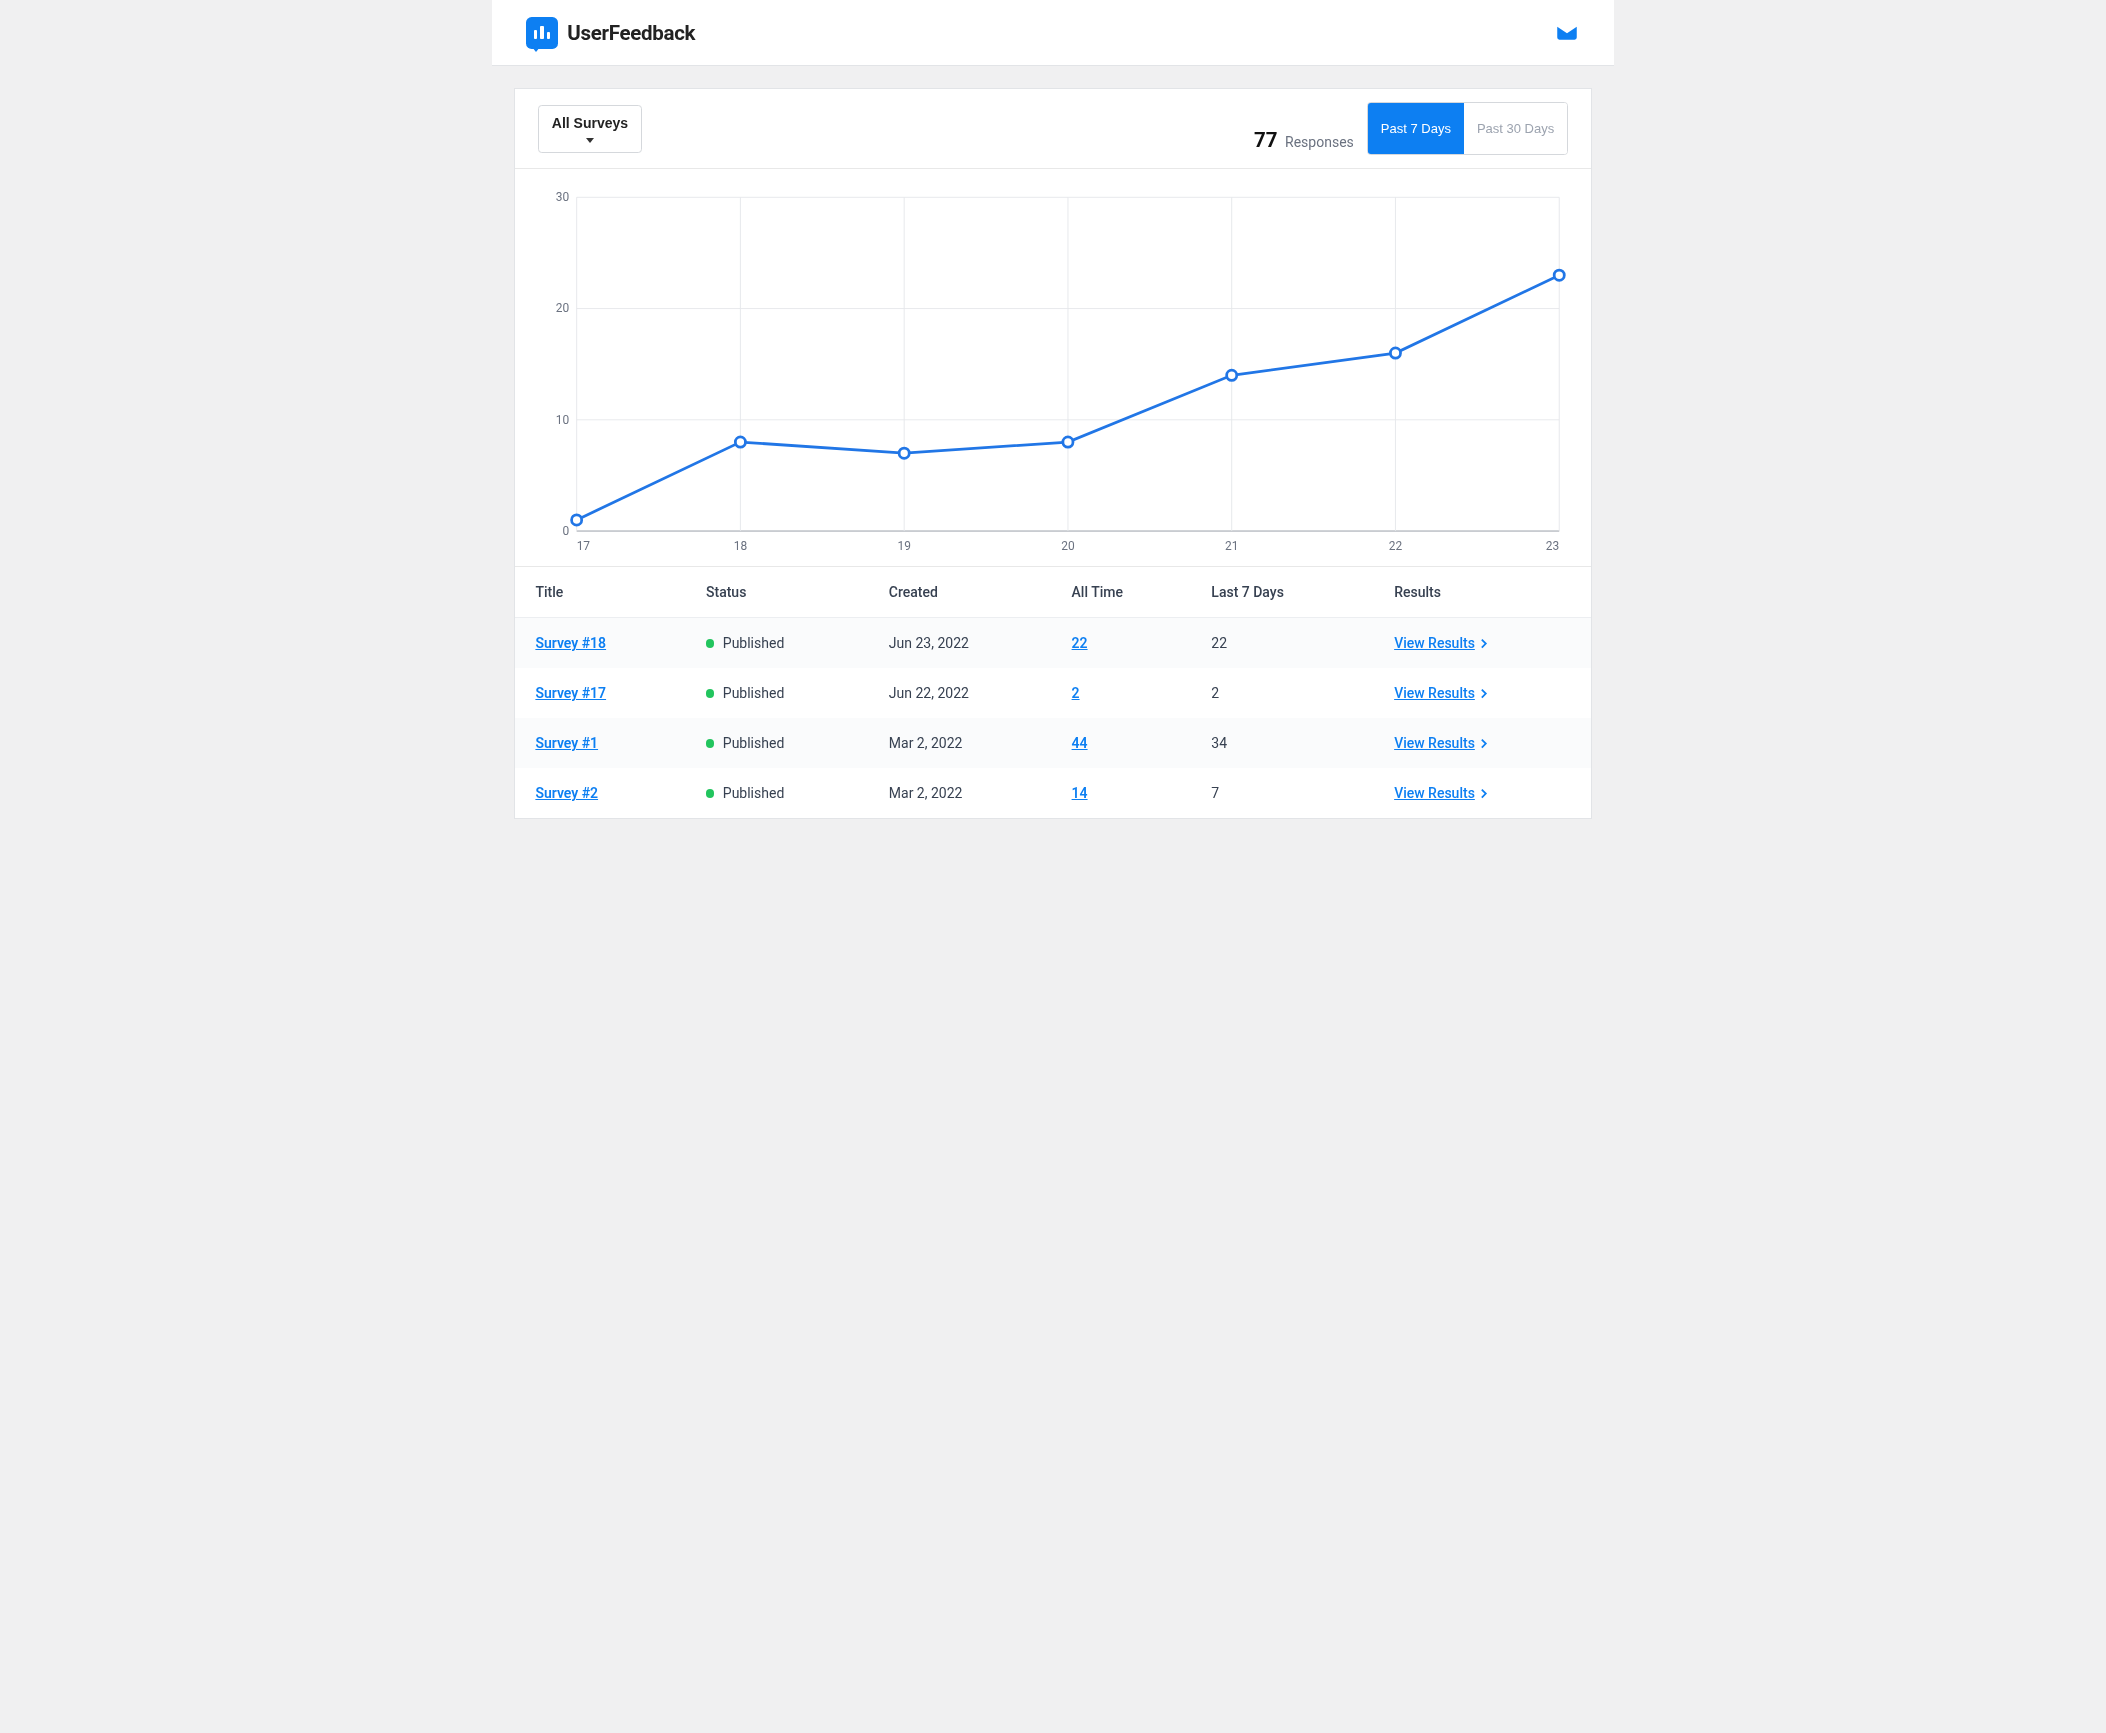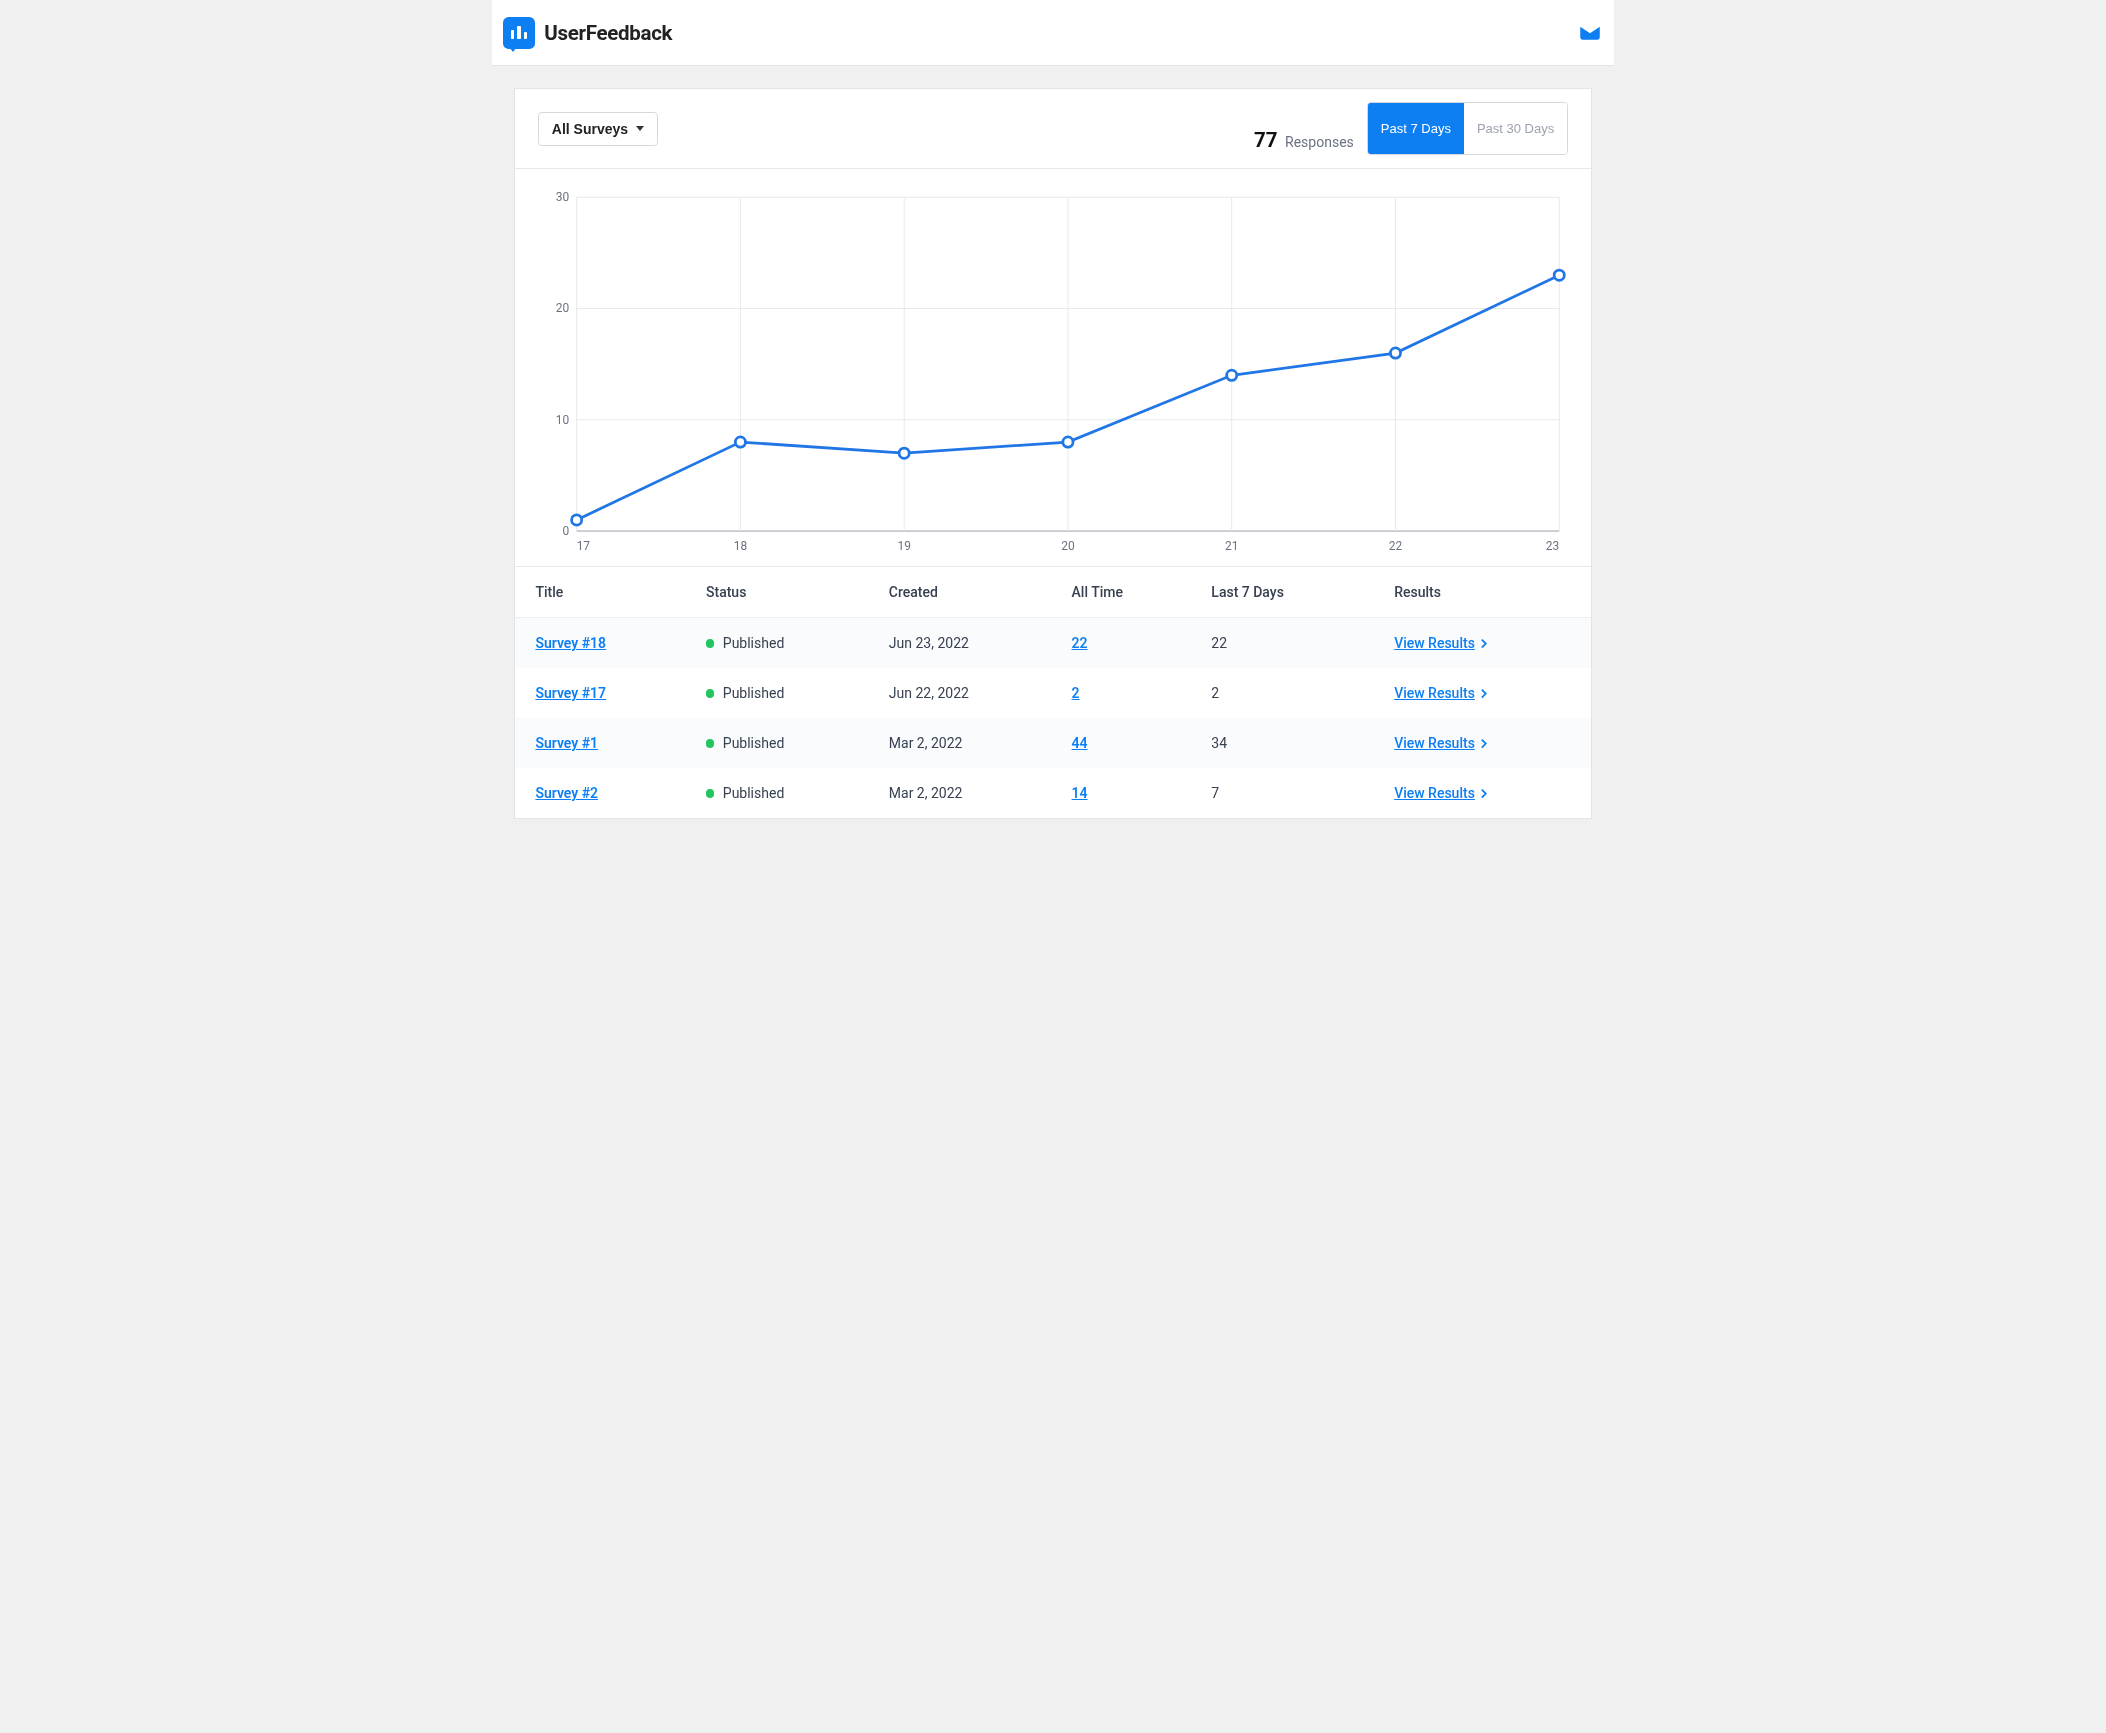--- a/index.html
+++ b/index.html
@@ -1,31 +1,31 @@
 <!DOCTYPE html>
 <html style="font-size:15px"><head>
 <meta charset="utf-8">
 <style>
 * { box-sizing: border-box; margin: 0; padding: 0; }
 body { font-family: -apple-system, BlinkMacSystemFont, "Segoe UI", Roboto, Helvetica, Arial, sans-serif; background: #f0f0f1; color: #1d2327; }
 .page { width: 1122px; margin: 0 auto; }
-.topbar { background: #fff; height: 66px; display: flex; align-items: center; justify-content: space-between; padding: 0 11px; border-bottom: 0.9px solid #e2e4e7; }
+.topbar { background: #fff; height: 66px; display: flex; align-items: center; justify-content: space-between; padding: 0 34px; border-bottom: 0.9px solid #e2e4e7; }
 .brand { display: flex; align-items: center; gap: 9.3px; }
 .brand-logo { width: 32px; height: 32px; background: #0d7ff2; border-radius: 5.6px; display: flex; align-items: center; justify-content: center; position: relative; }
 .brand-logo::after { content: ""; position: absolute; bottom: -3.7px; left: 5.6px; width: 0; height: 0; border-left: 4.7px solid transparent; border-right: 4.7px solid transparent; border-top: 5.6px solid #0d7ff2; }
 .brand-logo-bars { display: flex; align-items: flex-end; gap: 2.8px; }
 .brand-logo-bars span { width: 3.7px; background: #fff; border-radius: 0.9px; }
 .brand-logo-bars span:nth-child(1){height:9.3px;} .brand-logo-bars span:nth-child(2){height:13px;} .brand-logo-bars span:nth-child(3){height:7.5px;}
 .brand-name { font-size: 20.5px; font-weight: 700; color: #222; letter-spacing: -0.3px; }
 .inbox-icon svg { width: 26px; height: 26px; fill: #0d7ff2; }
 .content { padding: 22.4px; }
 .page-title { font-size: 24px; font-weight: 500; color: #2c3338; margin-bottom: 18.6px; }
 .panel { background: #fff; border: 0.9px solid #e2e4e7; }
 .panel-top { display: flex; align-items: center; justify-content: space-between; padding: 13px 22.4px; border-bottom: 0.9px solid #e8e8e8; }
-.filter-btn { display: inline-flex; align-items: center; gap: 7.5px; padding: 8.4px 13px; border: 0.9px solid #d5d8dc; border-radius: 3.7px; background: #fff; font-size: 14px; font-weight: 600; cursor: pointer; color: #222; }
+.filter-btn { display: inline-flex; align-items: center; gap: 7.5px; padding: 8.4px 13px; border: 0.9px solid #d5d8dc; border-radius: 3.7px; background: #fff; font-size: 14px; font-weight: 600; cursor: pointer; color: #222; flex-direction: column; }
 .filter-btn .caret { width: 0; height: 0; border-left: 4.7px solid transparent; border-right: 4.7px solid transparent; border-top: 5.6px solid #333; }
 .rt-controls { display: flex; align-items: center; gap: 13px; }
 .responses { display: flex; align-items: baseline; gap: 7.5px; }
 .responses-num { font-size: 20.5px; font-weight: 700; color: #111; }
 .responses-lbl { font-size: 14px; color: #6b7280; margin-top: 28px; }
 .range-toggle { display: inline-flex; border: 0.9px solid #d5d8dc; border-radius: 3.7px; overflow: hidden; }
 .range-toggle button { border: none; padding: 18px 13px; font-size: 13px; background: #fff; cursor: pointer; color: #9ca3af; }
 .range-toggle button.active { background: #0d7ff2; color: #fff; font-weight: 500; }
 .chart-wrap { padding: 18.6px 22.4px 7.5px 22.4px; border-bottom: 0.9px solid #e8e8e8; }
 .chart { position: relative; height: 371px; }

